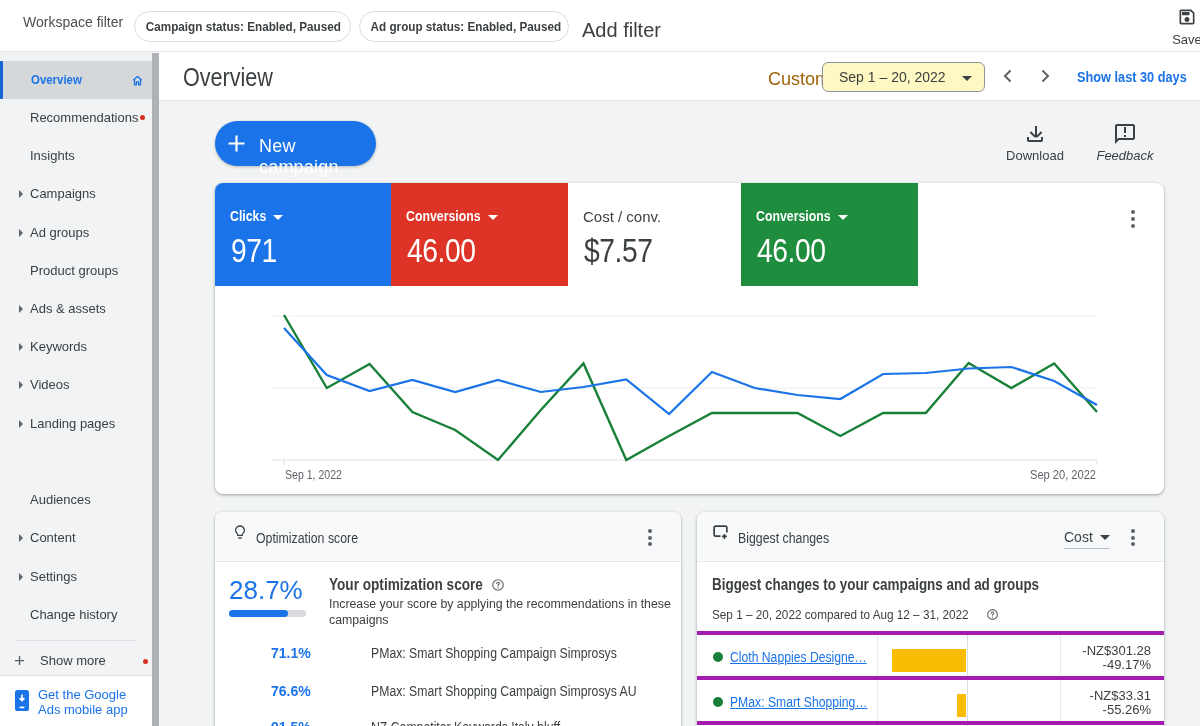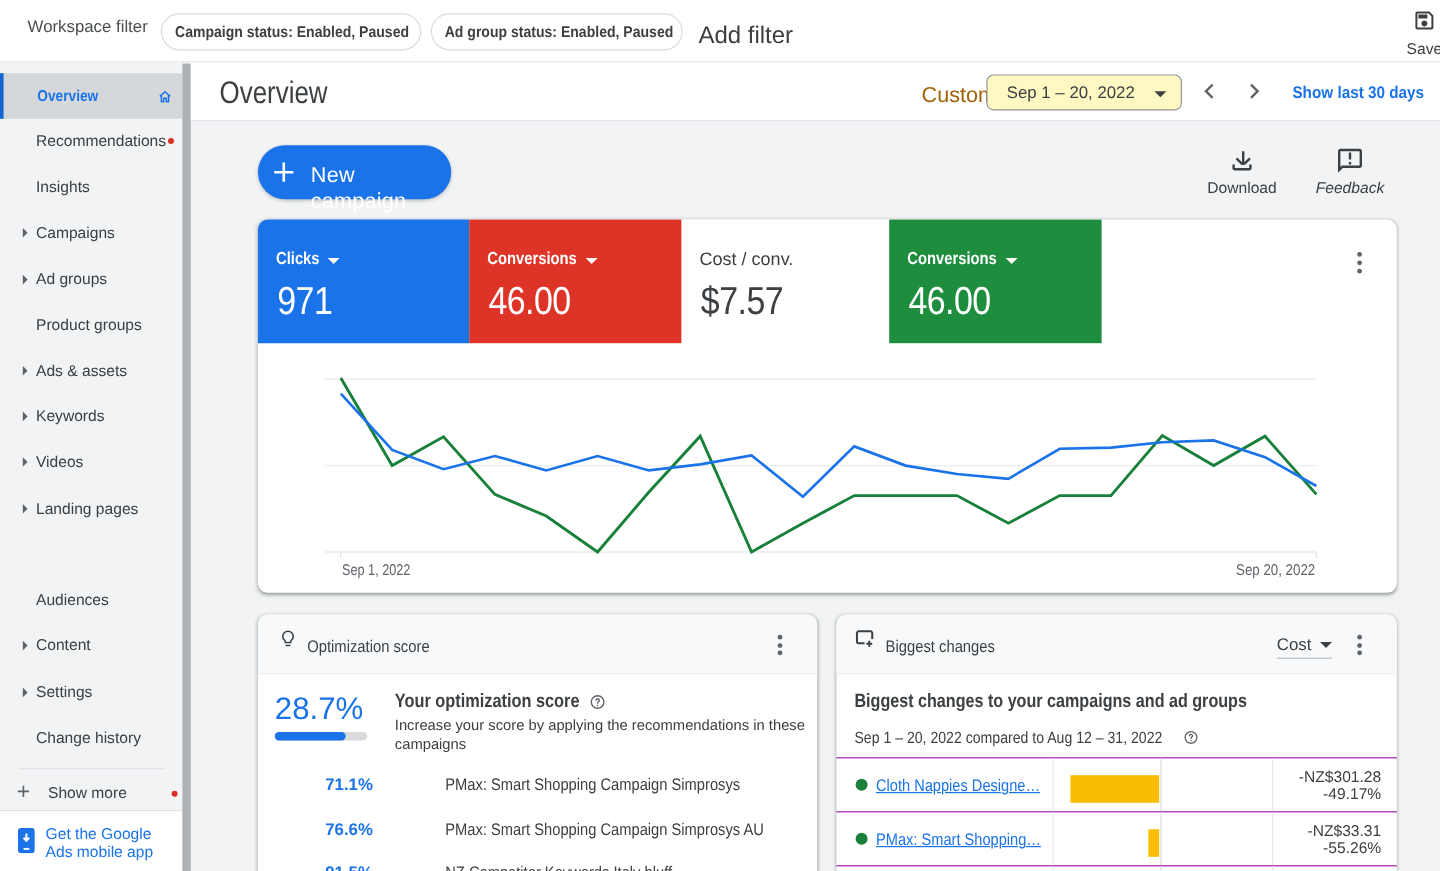--- a/index.html
+++ b/index.html
@@ -63,21 +63,21 @@
 #optcard { left:215px; top:512px; width:466px; height:300px; }
 #bigchg { left:697px; top:512px; width:467px; height:300px; }
 
 .sx { display:inline-block; transform-origin:0 50%; white-space:nowrap; }
 
 .optrow { position:absolute; left:0; width:466px; height:38px;margin-left:42px; }
 .optrow .pct { position:absolute; left:14px; top:12px; font-size:14px; font-weight:bold; color:#1a73e8; }
 .optrow .nm { position:absolute; left:114px; top:12px; font-size:14px; color:#3c4043; transform:scaleX(0.875); transform-origin:0 0; white-space:nowrap; }
 .optrow .garr { position:absolute; left:437px; top:10px; font-size:17px; color:#1a73e8; }
 
-.bcrow { position:absolute; left:0; width:467px; height:45px; border-top:1px solid #a21caf; }
+.bcrow { position:absolute; left:0; width:467px; height:45px; border-top:4px solid #a21caf; }
 .bcrow .dot { position:absolute; left:16px; top:17px; width:10px; height:10px; border-radius:50%; background:#188038; }
 .bcrow .lnk { position:absolute; left:33px; top:14px; font-size:14px; color:#1a73e8; text-decoration:underline; transform:scaleX(0.87); transform-origin:0 0; white-space:nowrap; }
 .bcrow .bar { position:absolute; height:23px; background:#fbbc04; }
 .bcrow .vals { position:absolute; right:13px; top:9px; font-size:13px; color:#3c4043; text-align:right; line-height:13.5px; }
 .bcrow::before { content:""; position:absolute; left:180px; top:0; bottom:0; border-left:1px solid #e8eaed; }
 .bcrow::after { content:""; position:absolute; left:363px; top:0; bottom:0; border-left:1px solid #e8eaed; }
 .bcrow .axis { position:absolute; left:270px; top:0; bottom:0; border-left:1px solid #dadce0; }
 </style>
 </head>
 <body>

